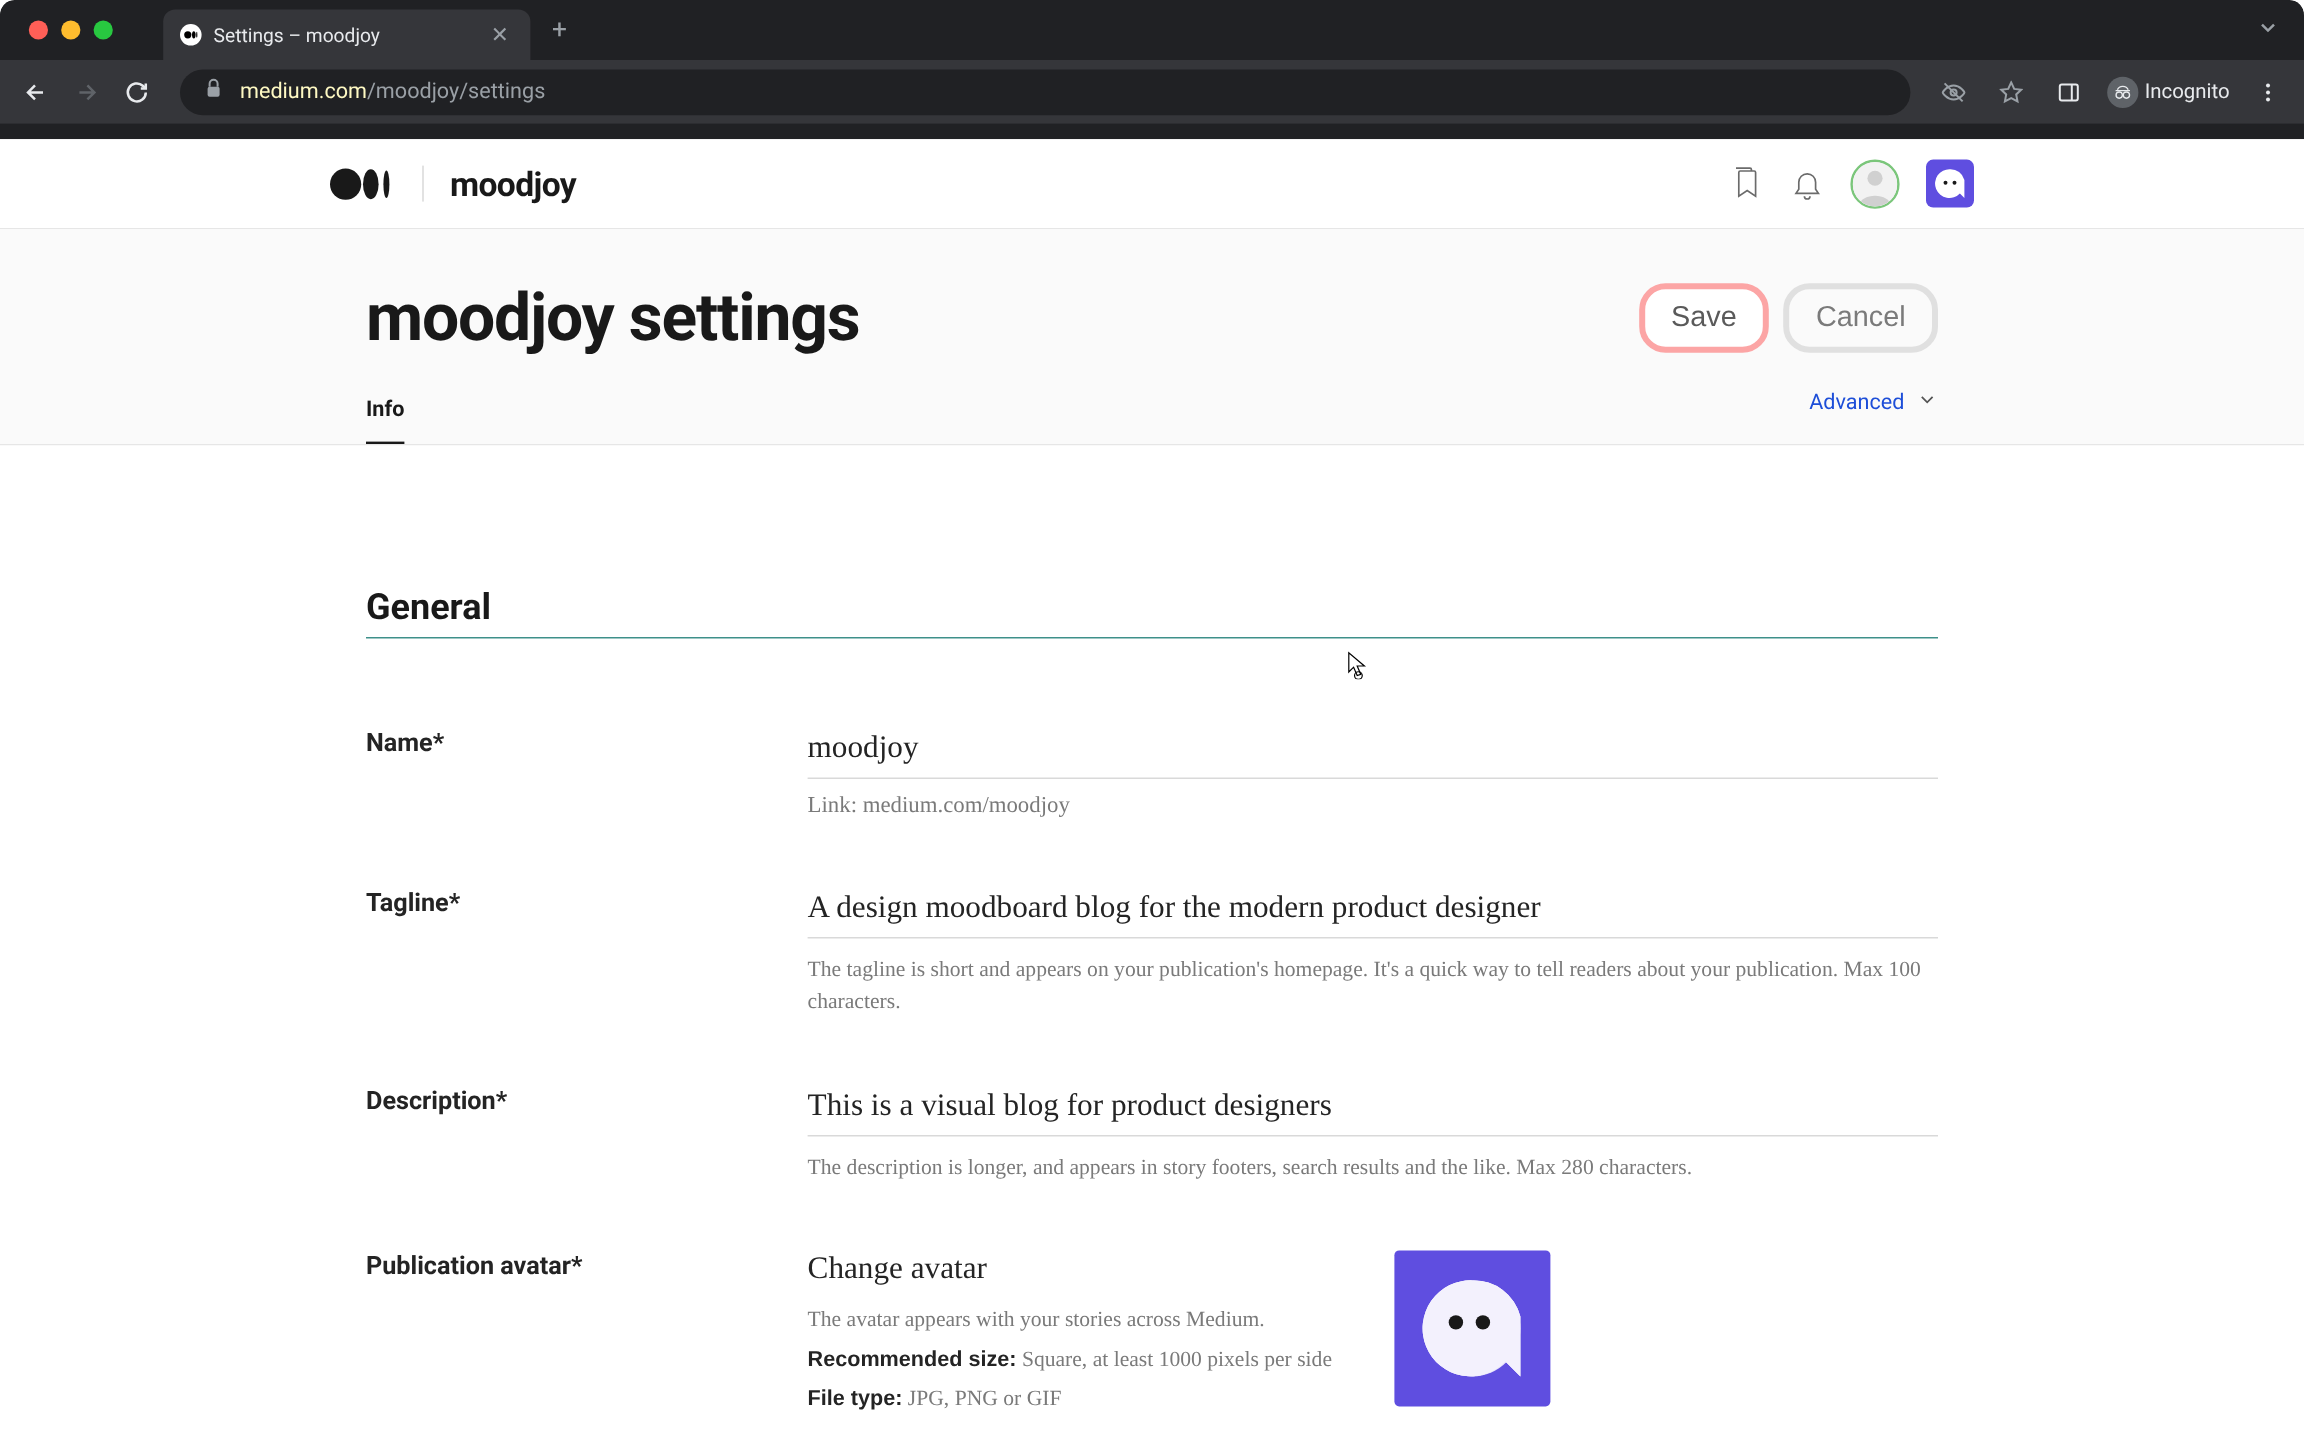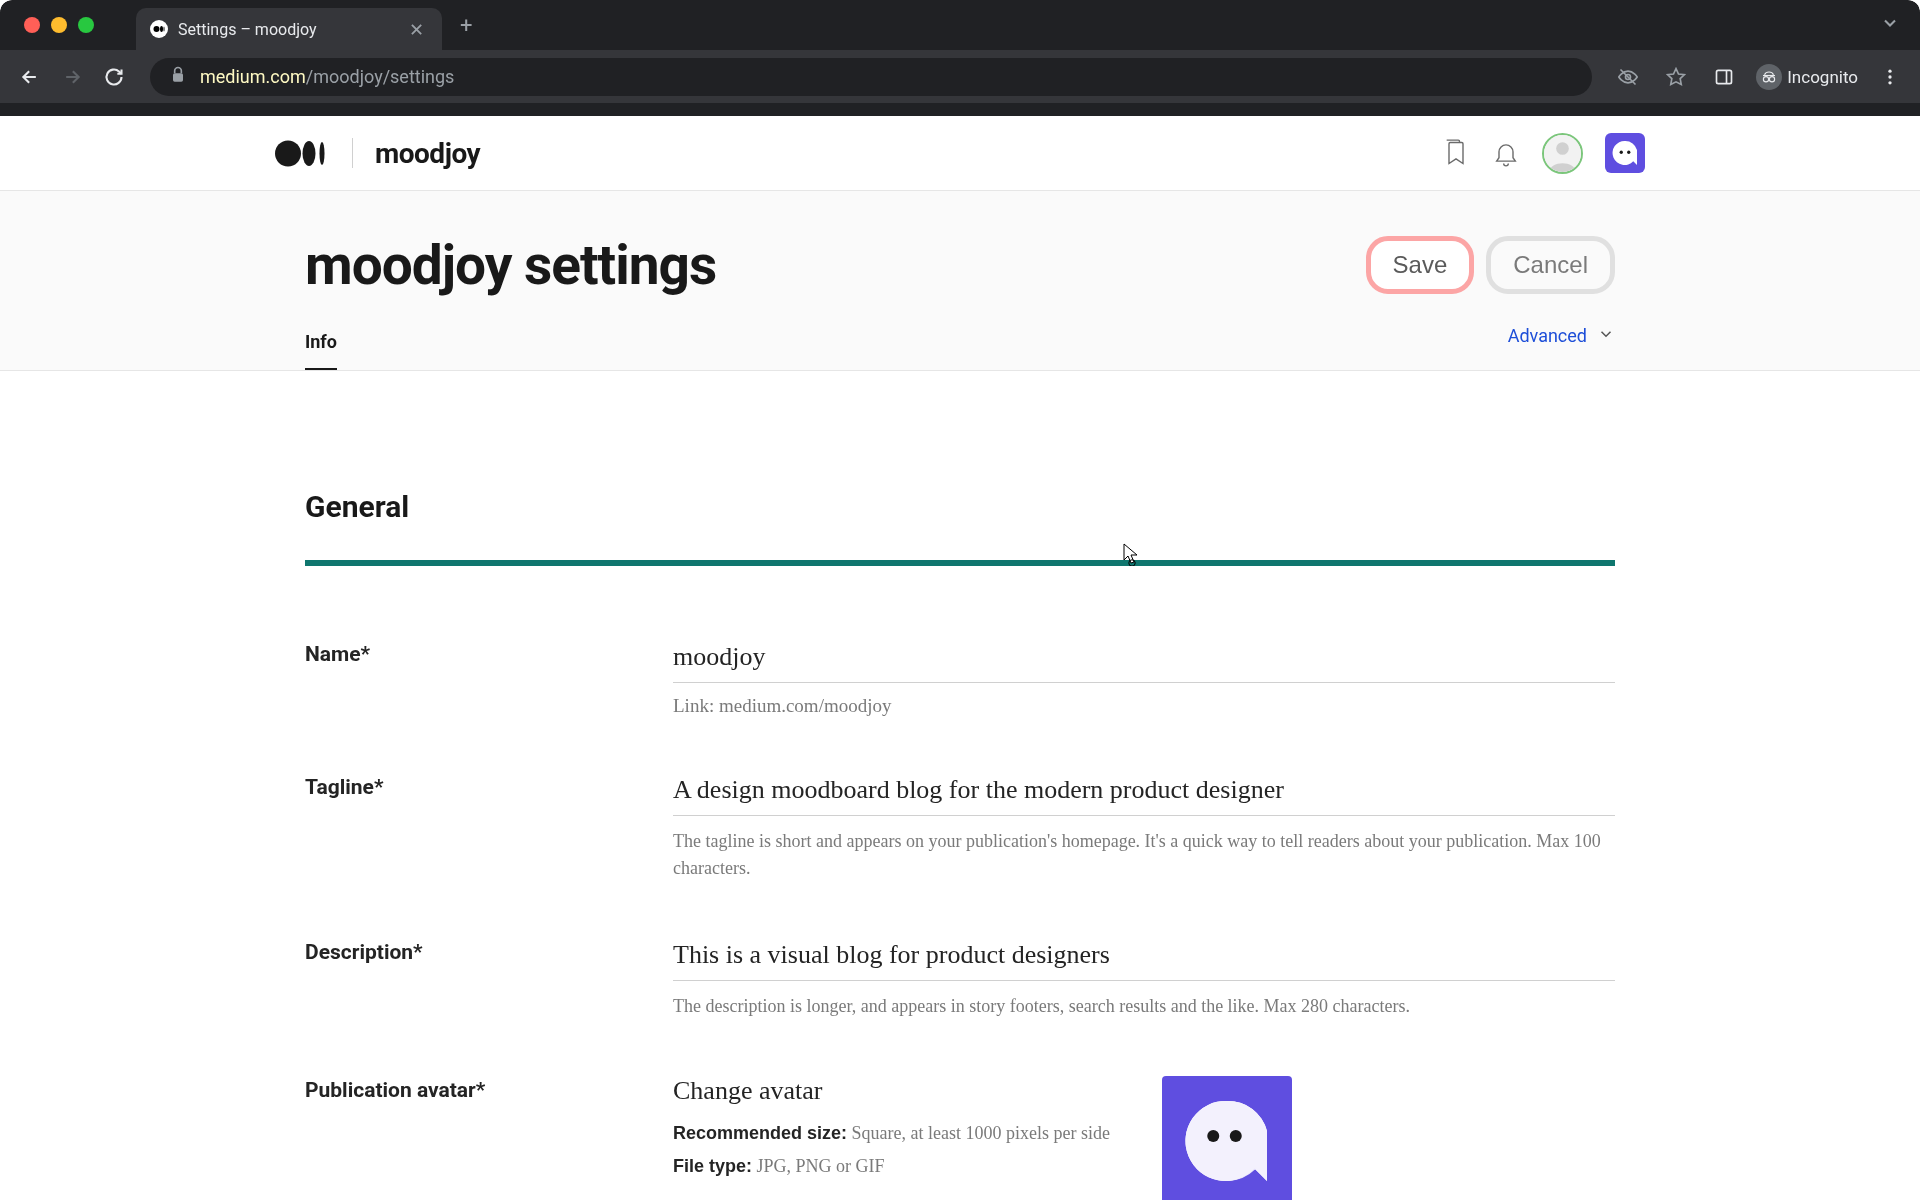--- a/index.html
+++ b/index.html
@@ -50,21 +50,21 @@
     .title-row { display: flex; align-items: center; padding: 42px 0 20px 0; }
     .page-title { font-size: 55px; font-weight: 700; color: #191919; letter-spacing: -1px; }
     .title-actions { margin-left: auto; display: flex; gap: 12px; }
     .btn { border: 5px solid #fca5a5; background: #fff; border-radius: 22px; padding: 10px 22px; font-size: 24px; color: #5a5a5a; cursor: pointer; }
     .btn-cancel { background: #fafafa; border-color: #e0e0e0; color: #7a7a7a; }
     .tabs-row { display: flex; align-items: center; padding-bottom: 0; justify-content: center; }
     .tab-item { font-size: 18px; color: #191919; font-weight: 700; padding: 14px 0 16px 0; border-bottom: 2.5px solid #191919; }
     .advanced-toggle { margin-left: auto; display: flex; align-items: center; gap: 10px; font-size: 18px; color: #1d4ed8; cursor: pointer; padding-bottom: 16px; }
 
     .content { max-width: 1370px; margin: 0 auto; padding: 0 30px; }
-    .section-heading { font-size: 30px; font-weight: 700; color: #191919; padding-top: 118px; padding-bottom: 36px; border-bottom: 6px solid #0f766e; }
+    .section-heading { font-size: 30px; font-weight: 700; color: #191919; padding-top: 118px; padding-bottom: 7px; border-bottom: 1px solid #0f766e; }
 
     .field-row { display: flex; padding-top: 74px; align-items: flex-start; }
     .field-row + .field-row { padding-top: 56px; }
     .field-label { width: 368px; flex-shrink: 0; font-size: 21px; font-weight: 700; color: #242424; padding-top: 2px; }
     .field-body { flex: 1; }
     .text-input { width: 100%; border: 0; border-bottom: 1px solid #d0d0d0; font-size: 26px; color: #242424; padding: 2px 0 10px 0; outline: none; background: transparent; font-family: Georgia, 'Times New Roman', serif; }
     .field-hint { color: #7a7a7a; font-size: 18px; margin-top: 12px; line-height: 1.5; font-family: Georgia, 'Times New Roman', serif; }
     .field-hint strong { font-weight: 700; color: #242424; font-family: -apple-system, sans-serif; }
     .link-hint { color: #7a7a7a; font-size: 19px; margin-top: 12px; font-family: Georgia, 'Times New Roman', serif; }
 
@@ -268,20 +268,21 @@
         <input class="text-input" type="text" value="This is a visual blog for product designers" style="">
         <div class="field-hint">The description is longer, and appears in story footers, search results and the like. Max 280 characters.</div>
       </div>
     </div>
 
     <div class="field-row">
       <div class="field-label">Publication avatar*</div>
       <div class="field-body avatar-row">
         <div class="avatar-info">
           <div class="avatar-subheading">Change avatar</div>
+          <div class="field-hint" style="margin-top:8px">The avatar appears with your stories across Medium.</div>
           <div class="field-hint" style="margin-top:6px"><strong>Recommended size:</strong><span> Square, at least 1000 pixels per side</span></div>
           <div class="field-hint" style="margin-top:6px"><strong>File type:</strong><span> JPG, PNG or GIF</span></div>
         </div>
         <div class="avatar-preview">
           <svg width="100" height="100" viewBox="0 0 40 40">
               <path d="M20 4 a16 16 0 1 0 11 27 l5 5 v-20 A16 16 0 0 0 20 4z" fill="#fff"></path>
               <ellipse cx="20" cy="20" rx="16" ry="16" fill="#e7e3fb"></ellipse>
               <path d="M20 4 a16 16 0 1 0 11 27 l5 5 v-20 A16 16 0 0 0 20 4z" fill="#f3f1fd"></path>
               <circle cx="14.5" cy="18" r="2.4" fill="#191919"></circle>
               <circle cx="23.5" cy="18" r="2.4" fill="#191919"></circle>

